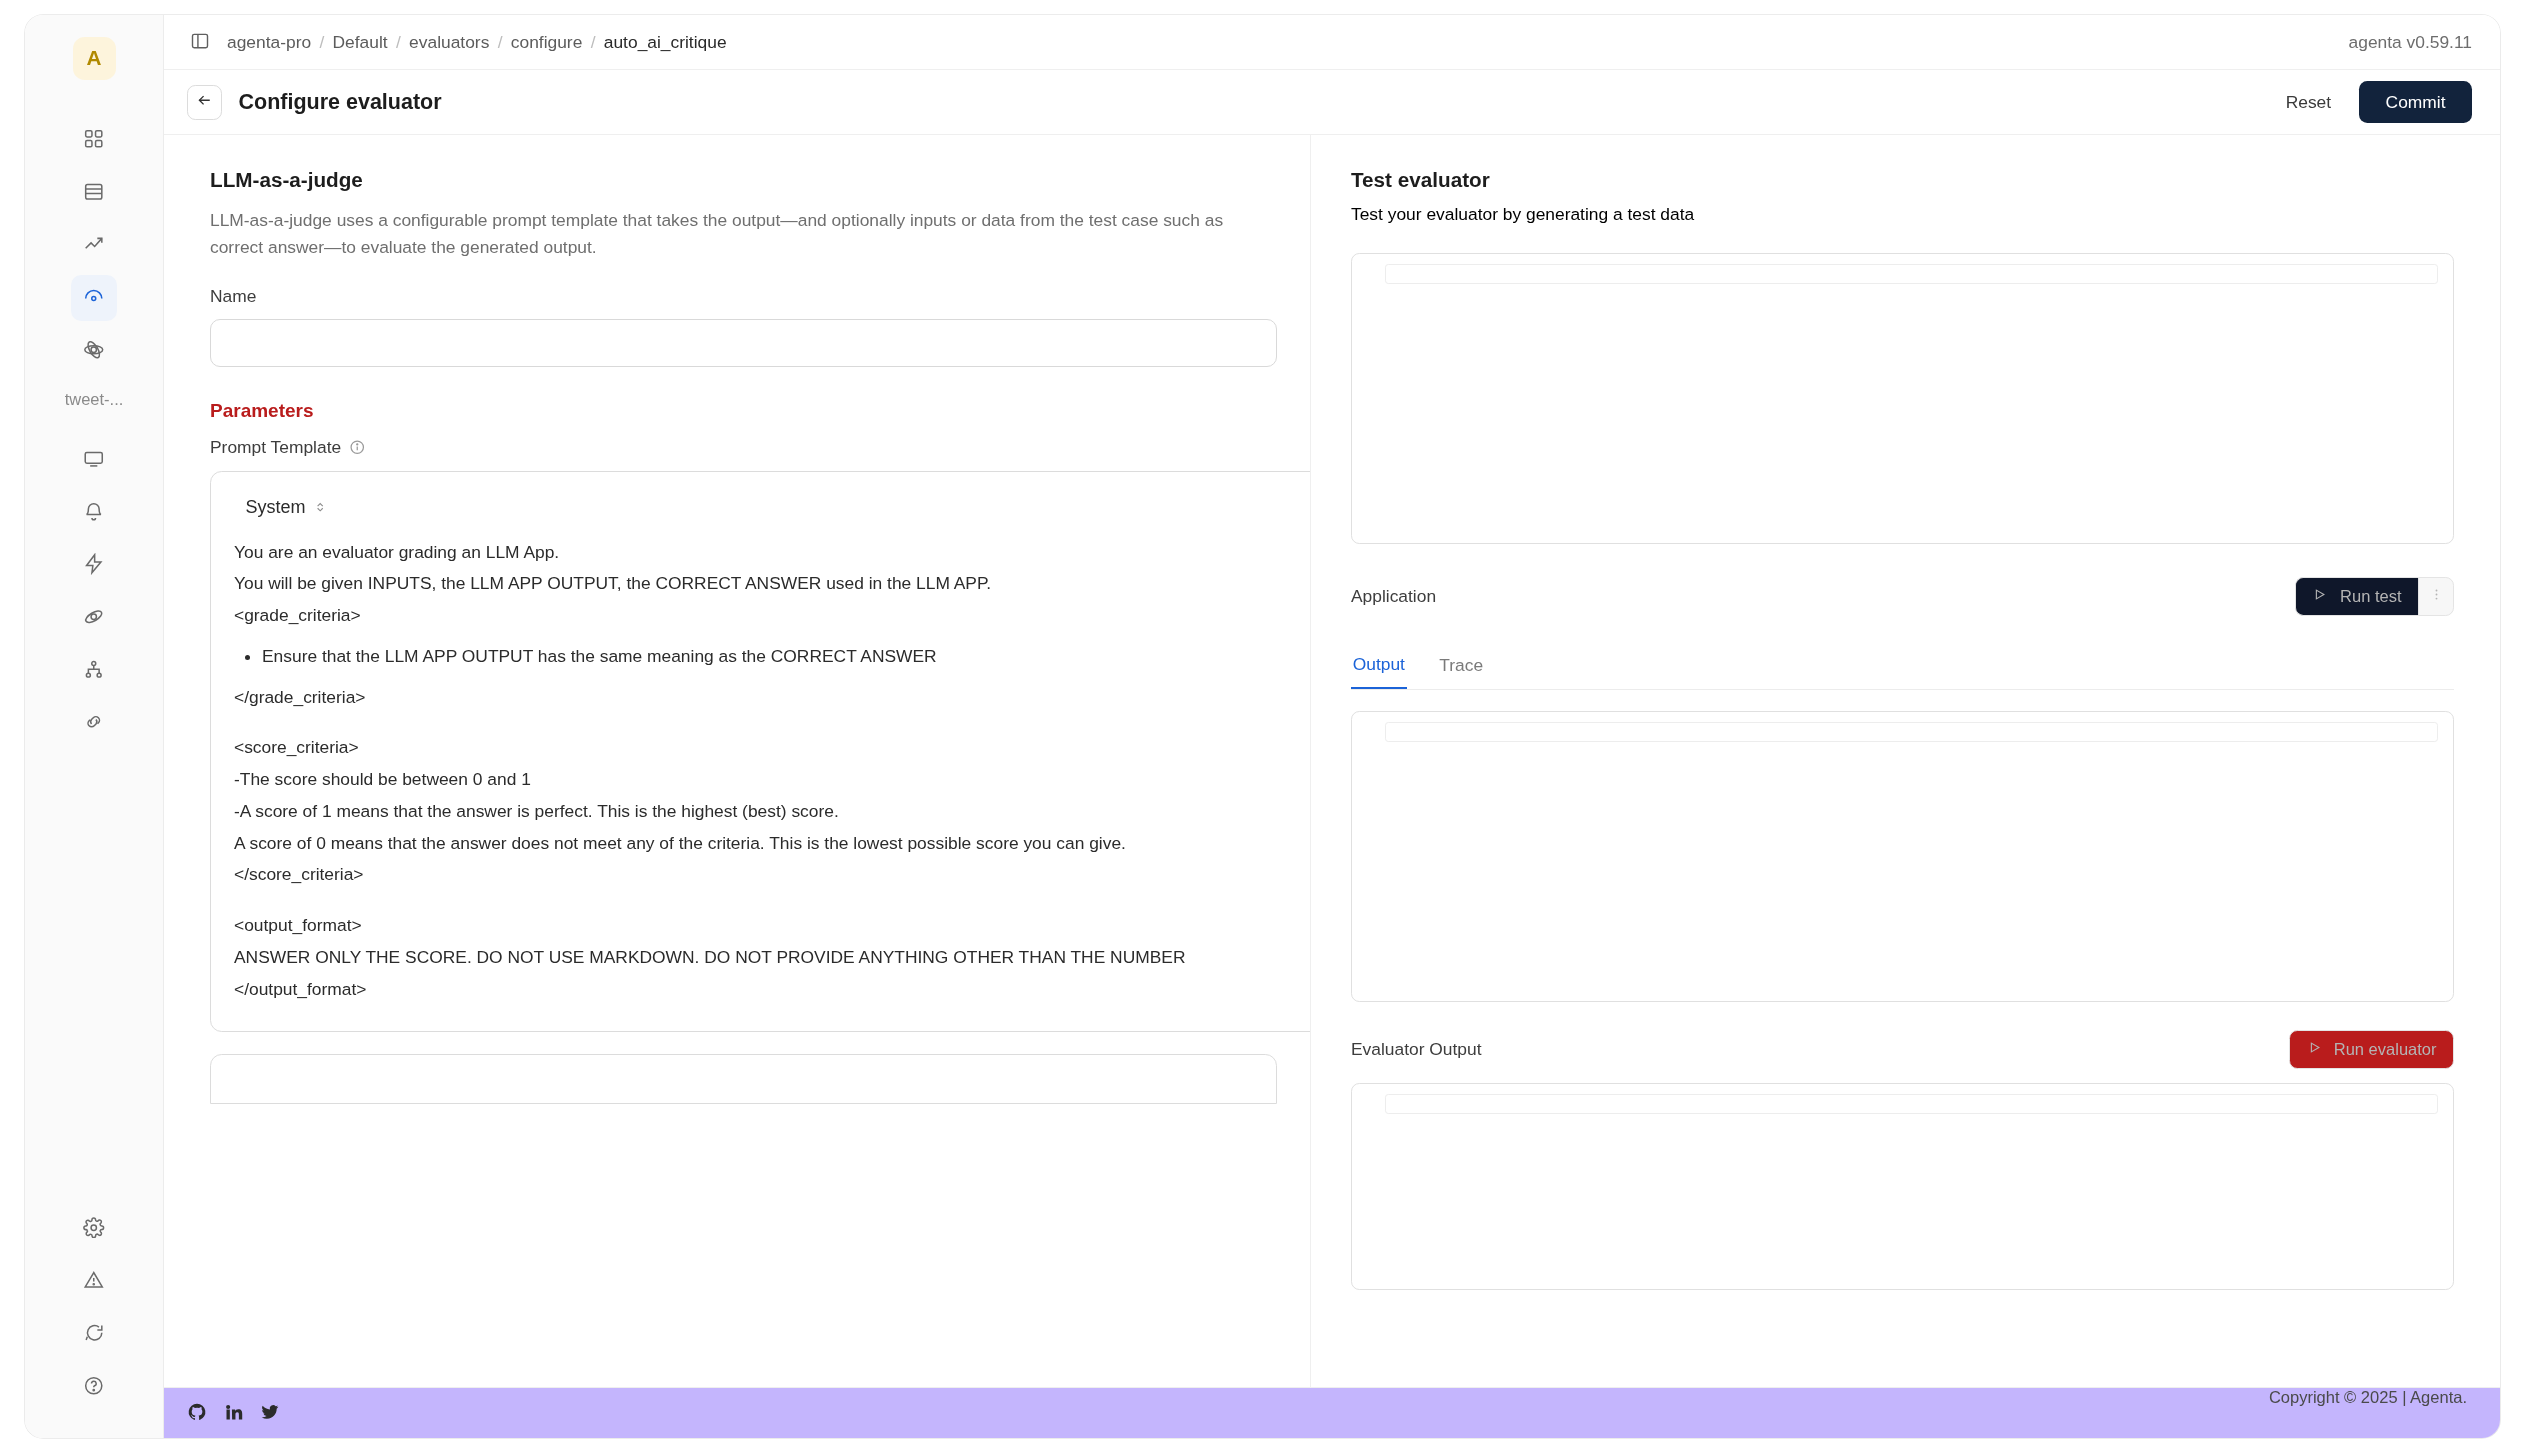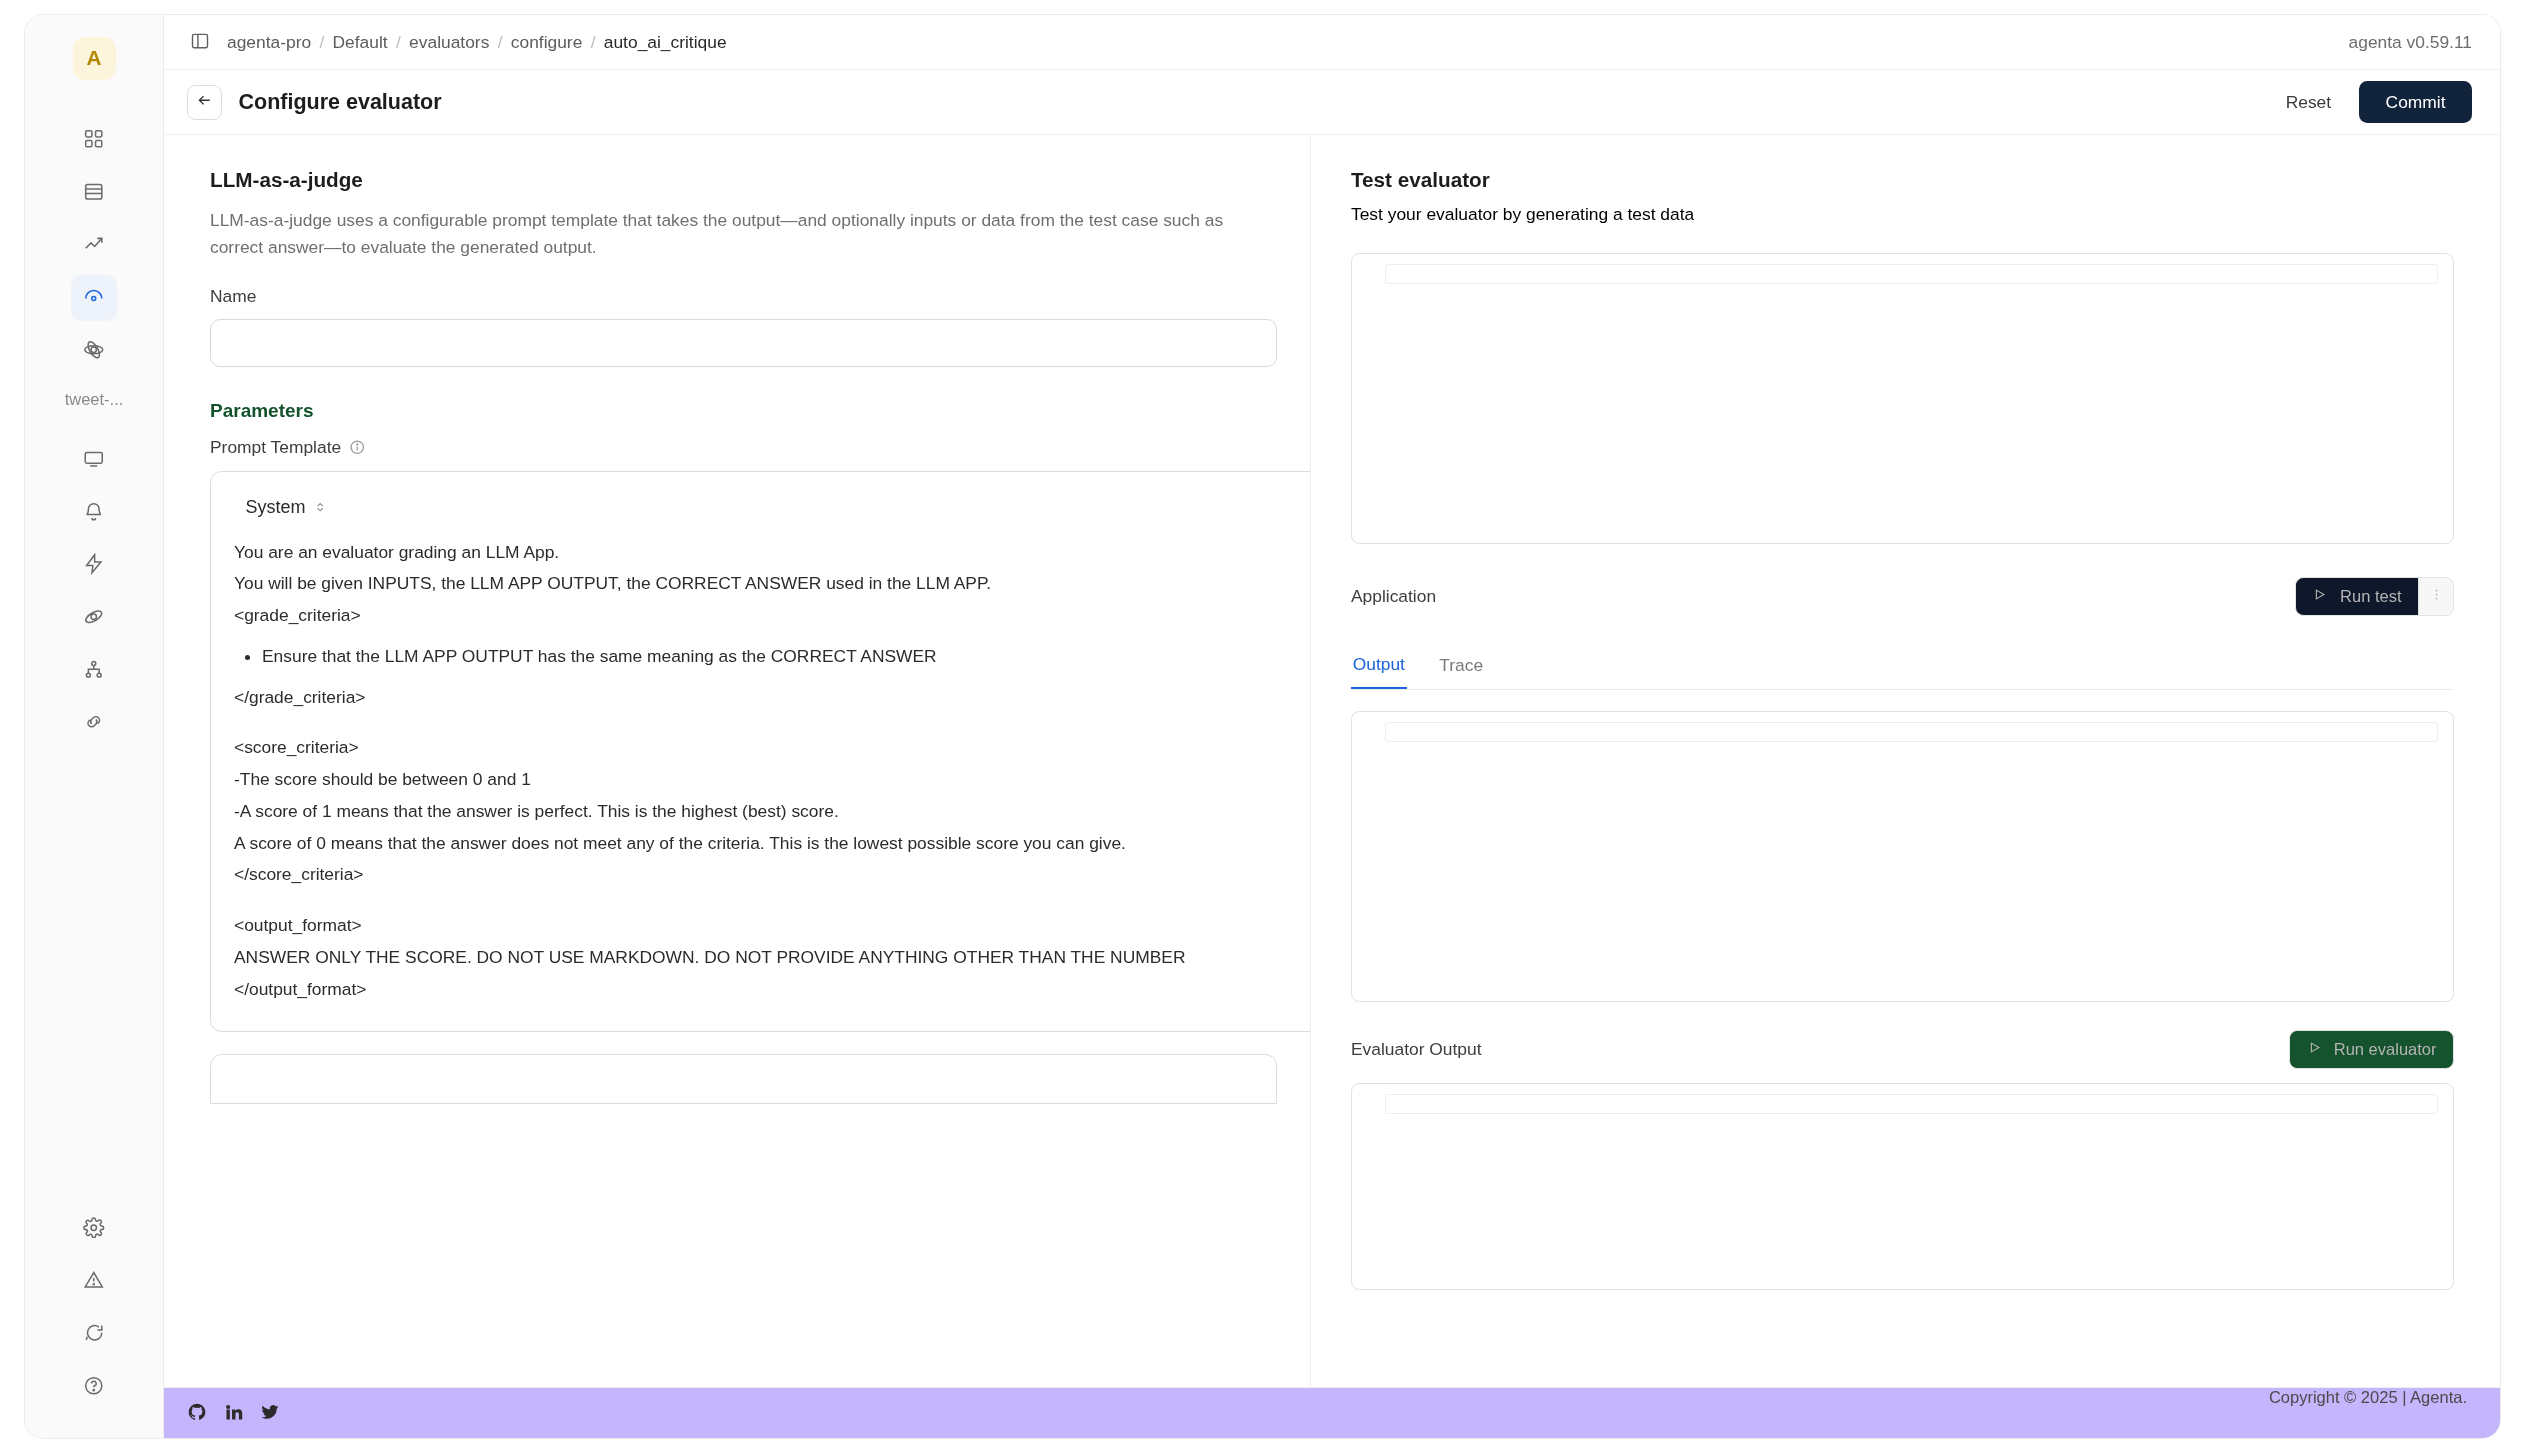--- a/index.html
+++ b/index.html
@@ -119,21 +119,21 @@
   }
   .h-section { font-size: 20.7px; font-weight: 600; color: #1d1d1d; margin: 6.6px 0 15px 0; }
   .desc { font-size: 17.4px; line-height: 1.55; color: #6f6f6f; max-width: 1059px; margin-bottom: 25px; }
   .field-label { font-size: 17.4px; color: #3d3d3d; margin-bottom: 11.6px; }
   .text-input {
     width: 1067px; height: 48px;
     border: 0.8px solid #d9d9d9; border-radius: 10px;
     background: #fff; font-size: 17.4px; color: #1d1d1d;
     padding: 0 13.2px; outline: none;
   }
-  .sub-head { font-size: 19px; font-weight: 600; color: #14532d; margin: 33px 0 15px 0; }
+  .sub-head { font-size: 19px; font-weight: 600; color: #b91c1c; margin: 33px 0 15px 0; }
   .prompt-label-row { display: flex; align-items: center; gap: 8.3px; margin-bottom: 13.2px; }
   .prompt-label { font-size: 17.4px; color: #3d3d3d; }
   .info-icon { width: 16.5px; height: 16.5px; color: #9a9a9a; display:flex; align-items:center; justify-content:center; }
   .info-icon svg { width: 16.5px; height: 16.5px; }
 
   .prompt-card {
     width: 1260px;
     border: 0.8px solid #dcdcdc; border-radius: 11.6px;
     background: #ffffff;
     padding: 21.5px 23px 25px 23px;
@@ -164,21 +164,21 @@
     display: inline-flex; align-items: center; gap: 8.3px;
     border: 0.8px solid #d9d9d9; border-radius: 8.3px;
     background: #fff; color: #2b2b2b;
     font-size: 16.5px; padding: 9px 16.5px; cursor: pointer;
   }
   .btn-outline svg { width: 15.7px; height: 15.7px; color: #4a4a4a; }
   .btn-disabled {
     margin-left: auto;
     display: inline-flex; align-items: center; gap: 12px;
     border: 0.8px solid #e4e4e4; border-radius: 8.3px;
-    background: #14532d; color: #b4b4b4;
+    background: #b91c1c; color: #b4b4b4;
     font-size: 16.5px; padding: 9px 16.5px; cursor: default;
   }
   .btn-disabled svg { width: 15px; height: 15px; }
   .split-btn { margin-left: auto; display: inline-flex; align-items: stretch; }
   .split-btn .main-part {
     display: inline-flex; align-items: center; gap: 13px;
     border: 0.8px solid #e4e4e4; border-right: none;
     border-radius: 8.3px 0 0 8.3px;
     background: #0f172a; color: #b4b4b4;
     font-size: 16.5px; padding: 9px 16.5px; cursor: default;

